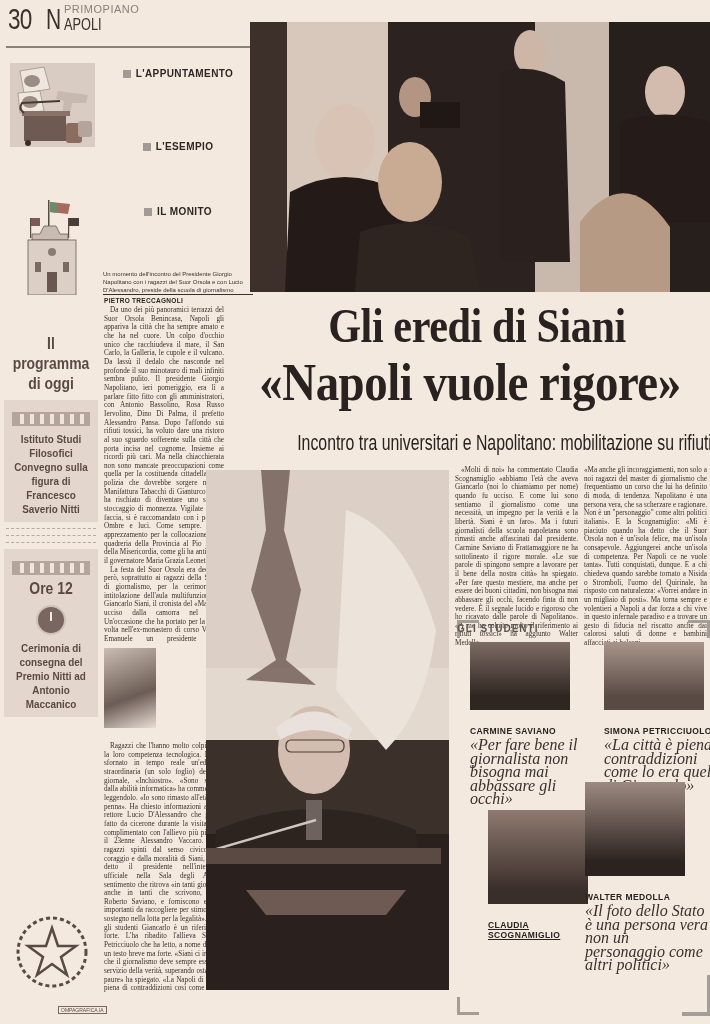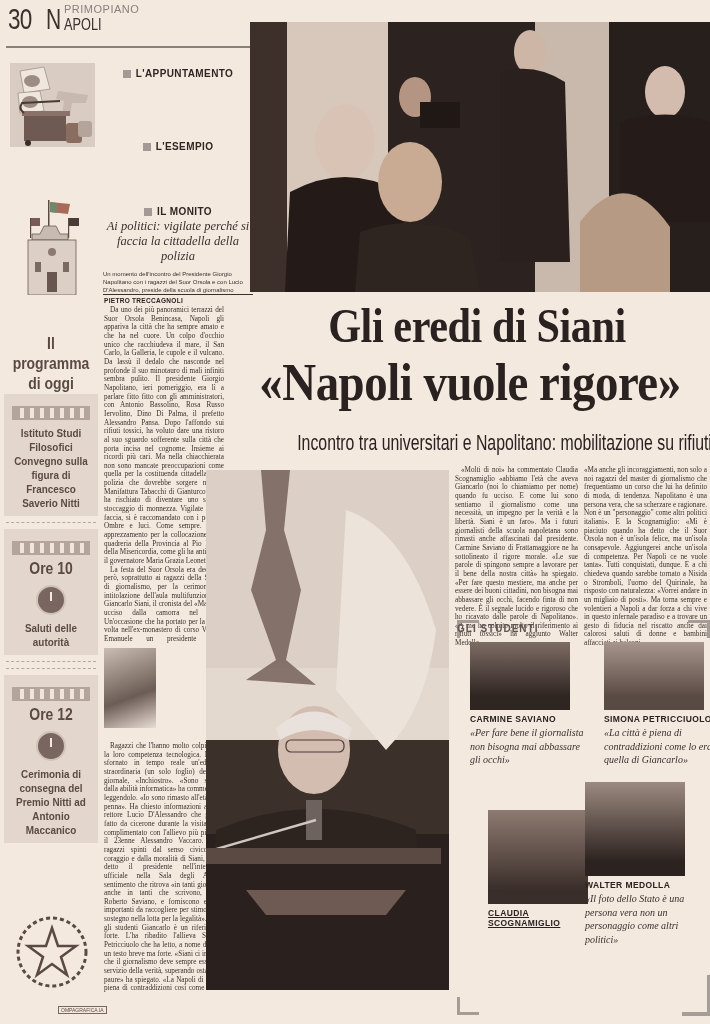--- a/index.html
+++ b/index.html
@@ -46,22 +46,22 @@
   .main-photo{left:206px;top:470px;width:243px;height:520px;overflow:hidden;
      background:linear-gradient(180deg,#dcd0c6 0 38%,#e4d9cf 38% 52%,#3c302b 52% 70%,#2a211e 70% 100%);}
   .inset-photo{left:104px;top:648px;width:52px;height:80px;background:linear-gradient(160deg,#cbbdb2,#6b5c55 60%,#e8ddd4);}
   .col-mid{left:455px;top:466px;width:123px;}
   .col-right{left:584px;top:466px;width:123px;}
   
   .students-frame{left:457px;top:620px;width:253px;height:400px;}
   .corner{position:absolute;background:#a69c98;}
   .students-title{left:457px;top:623px;width:253px;font-family:"Liberation Sans",sans-serif;font-weight:900;font-size:10px;letter-spacing:1px;color:#5e5552;}
   .stu-photo{width:100px;height:68px;background:linear-gradient(180deg,#7d6c64,#2f2521 80%);}
-  .stu-name{font-family:"Liberation Sans",sans-serif;font-weight:900;font-size:8.5px;letter-spacing:0.4px;color:#2a2220;margin-top:4px;}
-  .stu-quote{font-style:italic;font-size:10px;line-height:13.5px;color:#3a302c;margin-top:2px;}
+  .stu-name{font-family:"Liberation Sans",sans-serif;font-weight:900;font-size:8.5px;letter-spacing:0.4px;color:#2a2220;margin-top:16px;}
+  .stu-quote{font-style:italic;font-size:16px;line-height:13.5px;color:#3a302c;margin-top:2px;}
 </style>
 </head>
 <body>
 
 <div class="abs page-num">30</div>
 <div class="abs section-n">N</div>
 <div class="abs section-kicker">PRIMOPIANO</div>
 <div class="abs section-napoli">APOLI</div>
 <div class="abs header-rule"></div>
 
@@ -94,31 +94,25 @@
     <rect x="18" y="40" width="48" height="55" fill="#dcd0c6" stroke="#6a5a54" stroke-width="0.8"></rect>
     <circle cx="42" cy="52" r="4" fill="#8a7a72"></circle>
     <rect x="25" y="62" width="6" height="10" fill="#7a6a62"></rect>
     <rect x="53" y="62" width="6" height="10" fill="#7a6a62"></rect>
     <rect x="37" y="72" width="10" height="20" fill="#6a5650"></rect>
   </svg>
 </div>
 
 <div class="abs side-col">
   <div class="prog-title" style="margin-top:34px;">Il programma di oggi</div>
-  <div class="prog-block" style="">
+  <div class="prog-block" style="margin-top:6px;">
     <div class="film"></div>
     <div class="prog-text" style="margin-top:6px;">Istituto Studi Filosofici Convegno sulla figura di Francesco Saverio Nitti</div>
   </div>
   <div class="dash"></div>
-  <div class="prog-block">
-    <div class="film"></div>
-    <div class="prog-time">Ore 10</div>
-    <div class="clock"></div>
-    <div class="prog-text">Saluti delle autorità</div>
-  </div>
   <div class="dash"></div>
   <div class="dash"></div>
   <div class="prog-block">
     <div class="film"></div>
     <div class="prog-time">Ore 12</div>
     <div class="clock"></div>
     <div class="prog-text">Cerimonia di consegna del Premio Nitti ad Antonio Maccanico</div>
   </div>
 
 </div>
@@ -131,21 +125,20 @@
 <div class="abs credit">OMPAGRAFICA.IA</div>
 
 <div class="abs callout" style="top:68px;">
   <div class="callout-tag">L'APPUNTAMENTO</div>
 </div>
 <div class="abs callout" style="top:141px;">
   <div class="callout-tag">L'ESEMPIO</div>
 </div>
 <div class="abs callout" style="top:206px;">
   <div class="callout-tag">IL MONITO</div>
-  <div class="callout-text">Ai politici: vigilate perché si faccia la cittadella della polizia</div>
 </div>
 <div class="abs photo-caption">Un momento dell'incontro del Presidente Giorgio Napolitano con i ragazzi del Suor Orsola e con Lucio D'Alessandro, preside della scuola di giornalismo</div>
 
 <div class="abs top-photo">
   <svg width="460" height="270" viewBox="0 0 460 270">
     <ellipse cx="95" cy="120" rx="30" ry="38" fill="#d9c3b4"></ellipse>
     <path d="M40 170 Q95 140 150 170 L160 270 L35 270Z" fill="#241b18"></path>
     <ellipse cx="160" cy="160" rx="32" ry="40" fill="#c9ab94"></ellipse>
     <path d="M110 210 Q165 190 220 215 L230 270 L105 270Z" fill="#2e2420"></path>
     <ellipse cx="165" cy="75" rx="16" ry="20" fill="#b49482"></ellipse>

